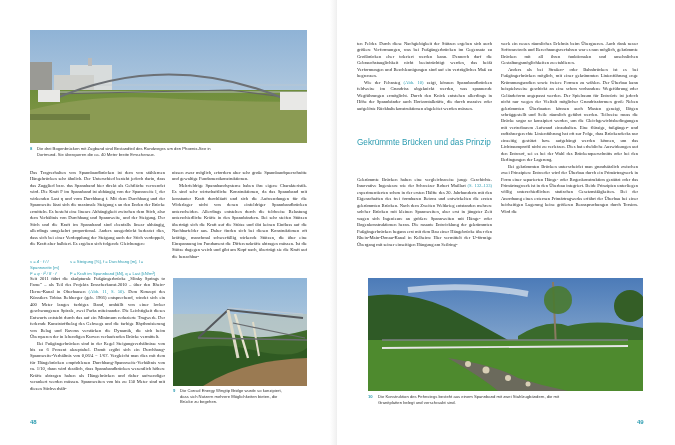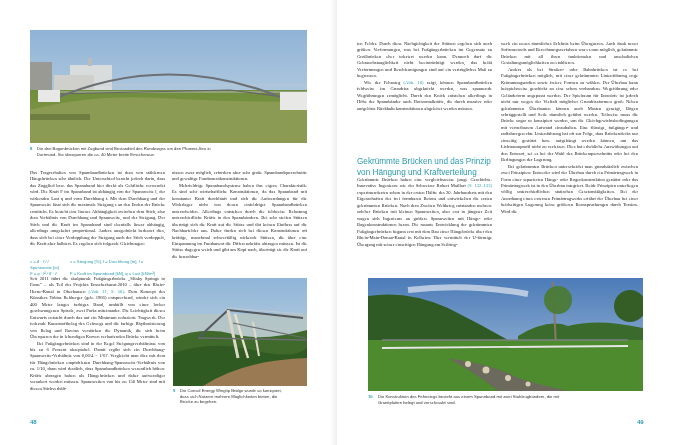--- a/index.html
+++ b/index.html
@@ -114,23 +114,22 @@
 
 <div class="gutter"></div>
 
 <div class="page page-right">
 
   <div class="col" style="left:20px;top:41px;width:135px;height:107px;overflow:hidden;">
     <p>ten Felder. Durch diese Nachgiebigkeit der Stützen ergeben sich auch größere Verformungen, was bei Fußgängerbrücken im Gegensatz zu Großbrücken eher toleriert werden kann. Dennoch darf die Gebrauchstauglichkeit nicht beeinträchtigt werden, das heißt Verformungen und Beschleunigungen sind auf ein verträgliches Maß zu begrenzen.</p>
     <p class="ind"><span>Wie der Fehnsteg </span><span class="ref">(Abb. 10)</span><span> zeigt, können Spannbandbrücken feldweise im Grundriss abgeknickt werden, was spannende Wegführungen ermöglicht. Durch den Knick entstehen allerdings in Höhe der Spannbänder auch Horizontalkräfte, die durch massive oder aufgelöste Rückhaltekonstruktionen abgeleitet werden müssen.</span></p>
   </div>
 
-  <div class="heading" style="left:20px;top:157px;width:140px;">
+  <div class="heading" style="left:20px;top:138px;width:140px;">
     <div>Gekrümmte Brücken und das Prinzip</div>
-    <div>von Hängung und Kraftverteilung</div>
   </div>
 
   <div class="col" style="left:20px;top:177px;width:135px;height:82px;overflow:hidden;">
     <p><span>Gekrümmte Brücken haben eine vergleichsweise junge Geschichte. Innovative Ingenieure wie der Schweizer Robert Maillart </span><span class="ref">(S. 132–133)</span><span> experimentierten schon in der ersten Hälfte des 20. Jahrhunderts mit den Eigenschaften des frei formbaren Betons und entwickelten die ersten gekrümmten Brücken. Nach dem Zweiten Weltkrieg entstanden mehrere solcher Brücken mit kleinen Spannweiten, aber erst in jüngster Zeit wagen sich Ingenieure an größere Spannweiten mit Hänge- oder Bogenkonstruktionen heran. Die rasante Entwicklung der gekrümmten Fußgängerbrücken begann erst mit dem Bau einer Hängebrücke über den Rhein-Main-Donau-Kanal in Kelheim: Hier vermittelt der U-förmige Übergang mit seiner einseitigen Hängung am Seilring-</span></p>
   </div>
 
   <div class="col" style="left:164px;top:41px;width:137px;height:220px;overflow:hidden;">
     <p>werk ein neues räumliches Erlebnis beim Übergueren. Auch dank neuer Softwaretools und Berechnungsverfahren war es nun möglich, gekrümmte Brücken mit all ihren funktionalen und ansehnlichen Gestaltungsmöglichkeiten zu etablieren.</p>
     <p class="ind">Anders als bei Straßen- oder Bahnbrücken ist es bei Fußgängerbrücken möglich, mit einer gekrümmten Linienführung enge Krümmungsradien sowie freiere Formen zu wählen. Der Überbau kann beispielsweise geschickt an eine schon vorhandene Wegeführung oder Geländeform angepasst werden. Der Spielraum für Entwürfe ist jedoch nicht nur wegen der Vielfalt möglicher Grundrissformen groß: Neben gekrümmten Überbauten können auch Masten geneigt, Bögen schräggestellt und Seile räumlich geführt werden. Teilweise muss die Brücke sogar so konzipiert werden, um die Gleichgewichtsbedingungen mit vertretbarem Aufwand einzuhalten. Eine flüssige, fußgänger- und radfahrergerechte Linienführung hat oft zur Folge, dass Brückendecks nur einseitig gestützt bzw. aufgehängt werden können, um das Lichtraumprofil nicht zu verletzen. Dies hat erhebliche Auswirkungen auf den Entwurf, sei es bei der Wahl des Brückenquerschnitts oder bei den Bedingungen der Lagerung.</p>
     <p class="ind">Bei gekrümmten Brücken unterscheidet man grundsätzlich zwischen zwei Prinzipien: Entweder wird der Überbau durch ein Primärtragwerk in Form einer separierten Hänge- oder Bogenkonstruktion gestützt oder das Primärtragwerk ist in den Überbau integriert. Beide Prinzipien unterliegen völlig unterschiedlichen statischen Gesetzmäßigkeiten. Bei der Anordnung eines externen Primärtragwerks erfährt der Überbau bei einer beidseitigen Lagerung keine größeren Beanspruchungen durch Torsion. Wird die</p>

